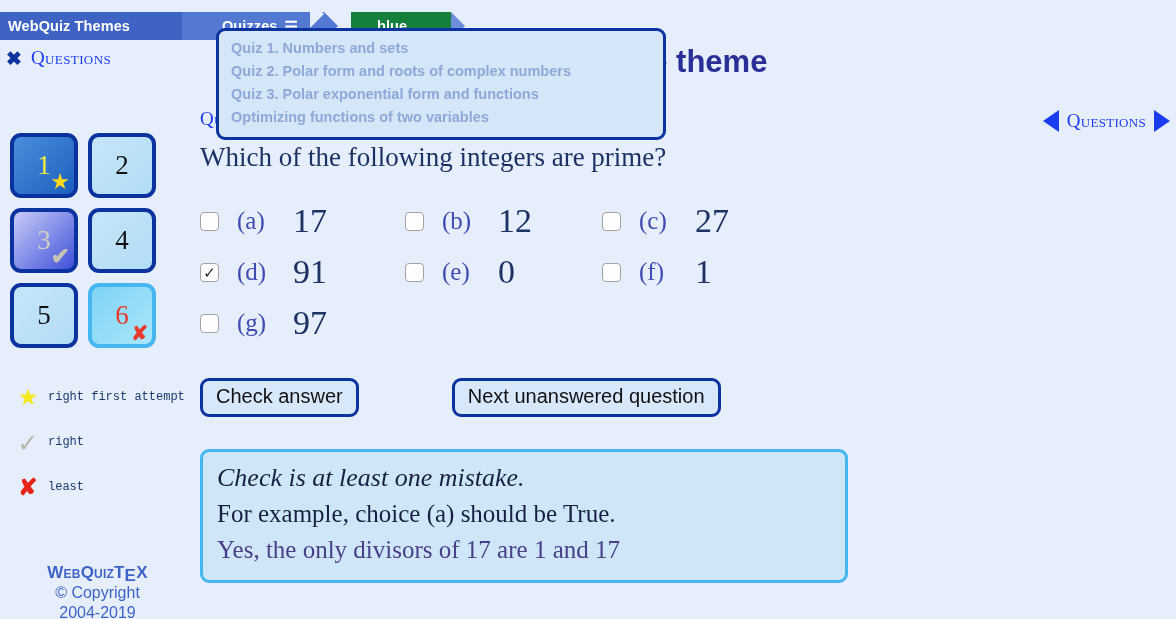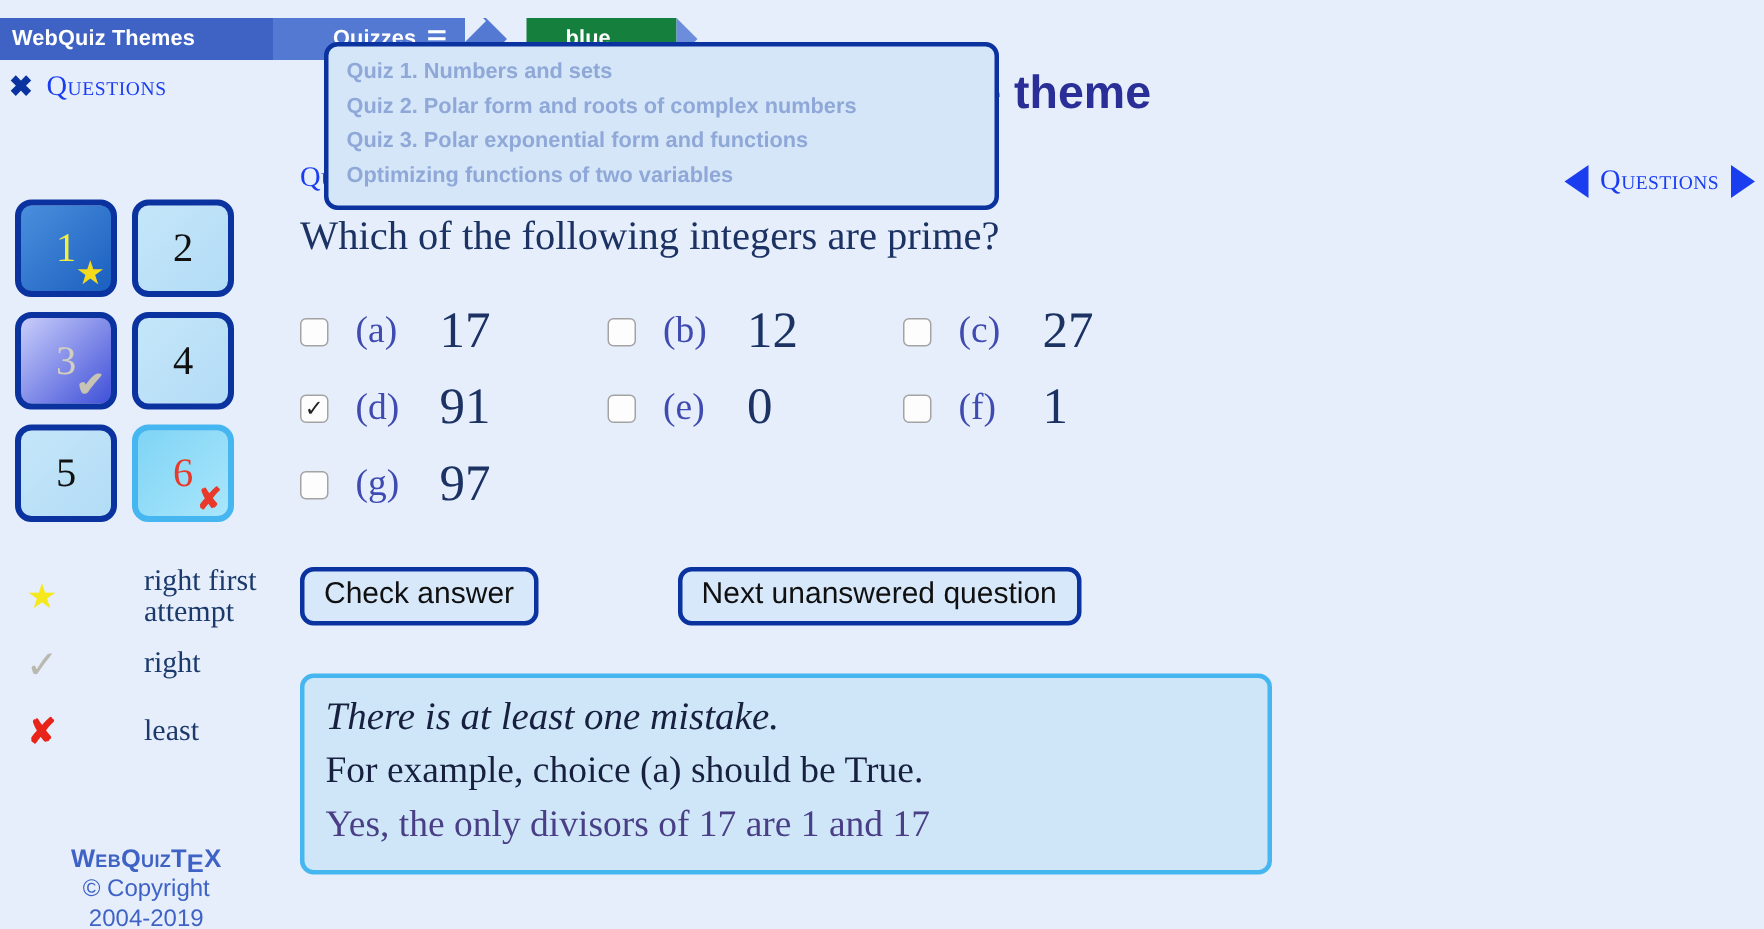--- a/index.html
+++ b/index.html
@@ -241,25 +241,24 @@
     width: 40px;
     text-align: center;
     font-size: 23px;
     line-height: 1;
     flex: 0 0 40px;
   }
   .ic-star { color: #f5e81c; }
   .ic-tick { color: #b9b9b0; font-size: 26px; }
   .ic-cross { color: #e8231a; font-weight: bold; font-size: 23px; }
   .legend-label {
-    font-family: Liberation Serif, serif;
-    font-size: 20px;
+    font-family: Liberation Mono, monospace;
+    font-size: 12px;
     color: #1b3a6b;
     line-height: 21px;
-    margin-left: 48px;
   }
 
   
   .footer {
     position: absolute;
     left: 0;
     top: 523px;
     width: 195px;
     text-align: center;
     color: #3f63c4;
@@ -540,18 +539,18 @@
       <span class="cvalue">97</span>
     </div>
   </div>
 
   <div class="actions">
     <button class="btn">Check answer</button>
     <button class="btn btn-next">Next unanswered question</button>
   </div>
 
   <div class="feedback">
-    <div class="fb-line fb-1">There is at least one mistake.</div>
+    <div class="fb-line fb-1">Check is at least one mistake.</div>
     <div class="fb-line fb-2">For example, choice (a) should be True.</div>
     <div class="fb-line fb-3">Yes, the only divisors of 17 are 1 and 17</div>
   </div>
 
 </div>
 
 </body></html>

